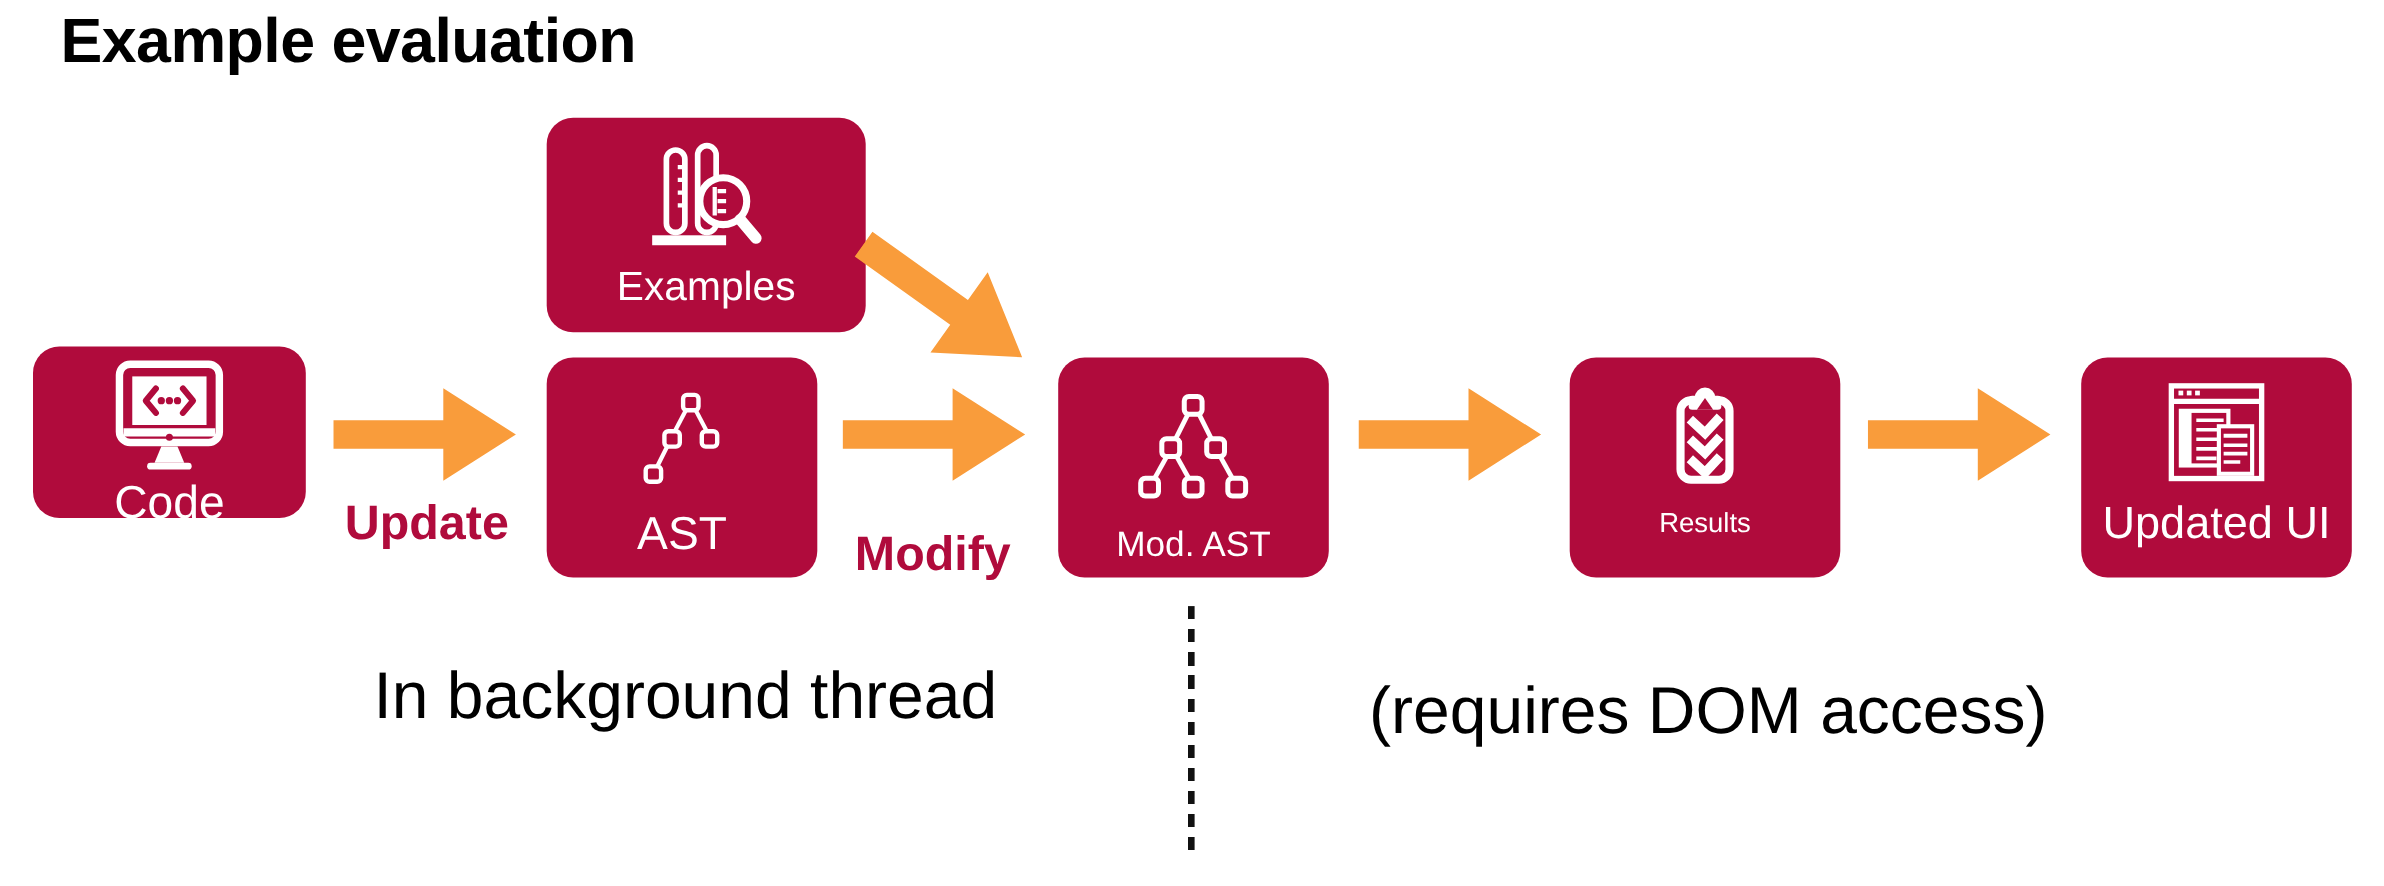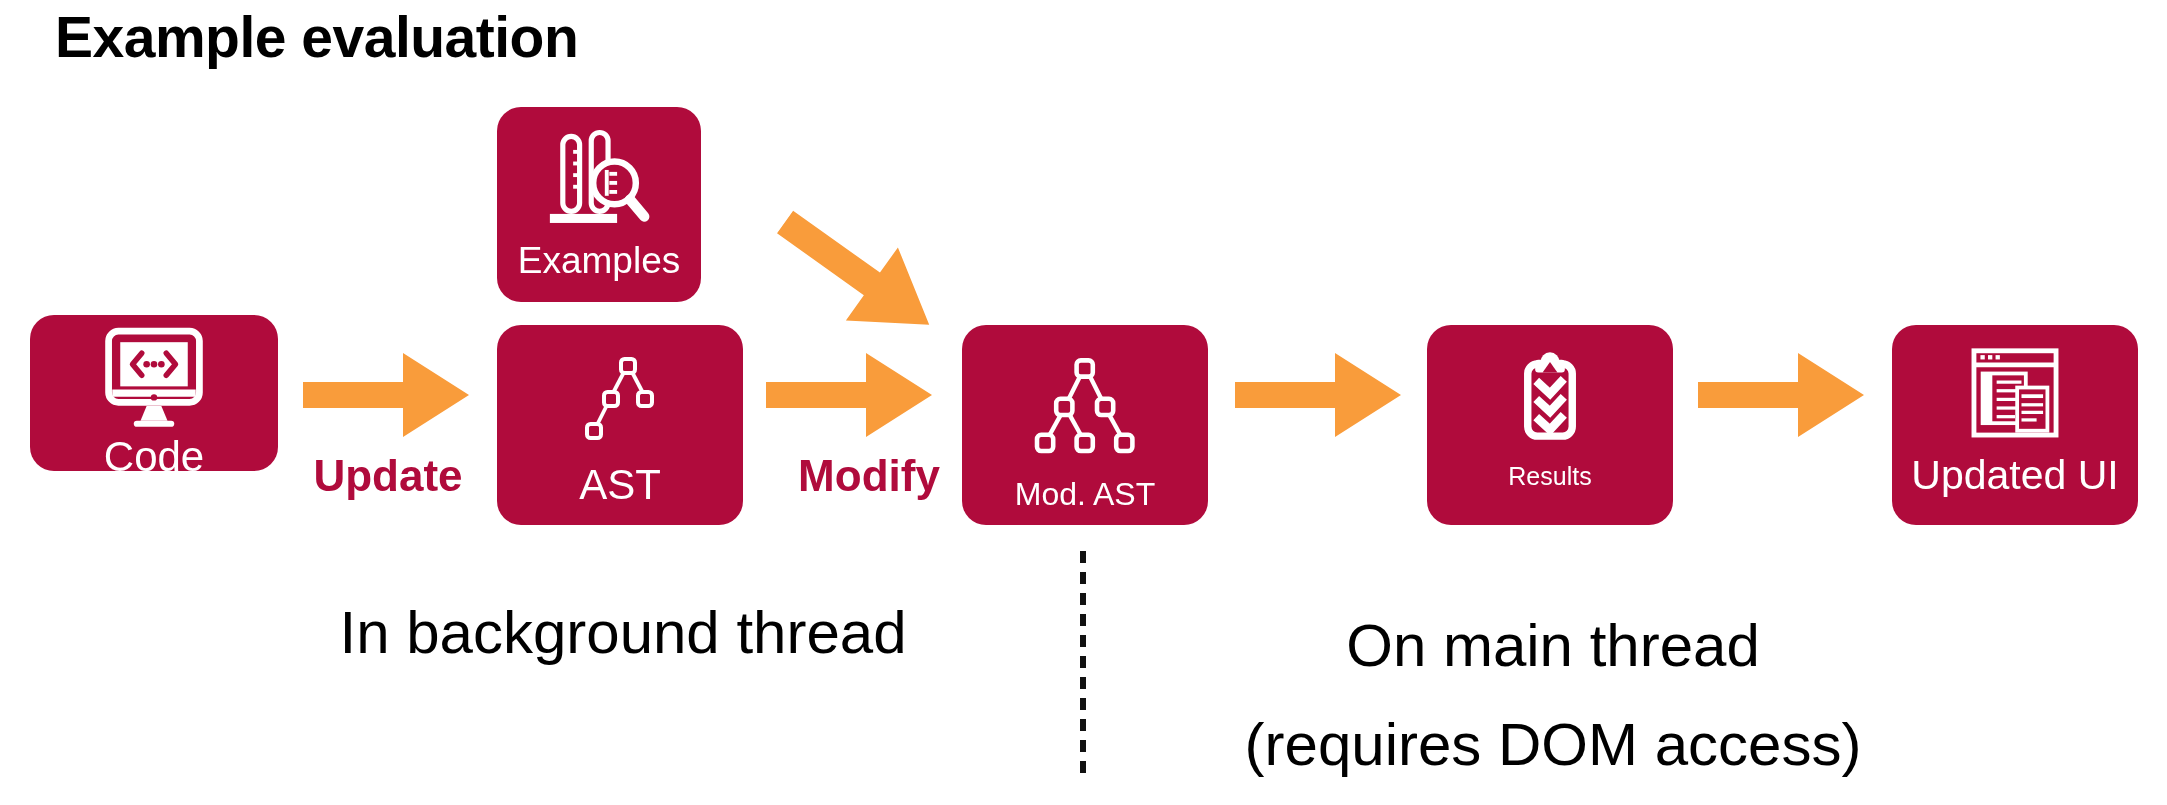--- a/index.html
+++ b/index.html
@@ -12,21 +12,21 @@
     color:#000; letter-spacing:-0.5px;
   }
   .box {
     position:absolute; background:#B00B3C; border-radius:24px;
     display:flex; flex-direction:column; align-items:center; justify-content:flex-start;
     color:#fff;
   }
   .box .iconwrap { flex:1; display:flex; align-items:center; justify-content:center; padding-top:10px; }
   .box .label { font-weight:400; color:#fff; }
   #box-code       { left:30px;   top:315px; width:248px; height:156px;text-align:center; }
-  #box-examples   { left:497px;  top:107px; width:204px; height:195px; }
+  #box-examples   { left:497px;  top:107px; width:290px; height:195px; }
   #box-ast        { left:497px;  top:325px; width:246px; height:200px; }
   #box-mod-ast    { left:962px;  top:325px; width:246px; height:200px; }
   #box-results    { left:1427px; top:325px; width:246px; height:200px; }
   #box-updated-ui { left:1892px; top:325px; width:246px; height:200px; }
   #box-code .label       { font-size:42px; margin-bottom:16px; }
   #box-ast .label        { font-size:42px; margin-bottom:16px; }
   #box-examples .label   { font-size:37px; margin-bottom:20px; }
   #box-mod-ast .label    { font-size:32px; margin-bottom:12px; }
   #box-results .label    { font-size:25px; margin-bottom:34px; }
   #box-updated-ui .label { font-size:41px; margin-bottom:26px; }
@@ -37,21 +37,21 @@
   #arrow-update  { left:1698px; }
   #arrow-diagonal {
     position:absolute; left:768px; top:226px; width:180px; height:96px;
     transform:rotate(35.5deg);
   }
   .edge-label {
     position:absolute; top:452px; transform:translateX(-50%);
     color:#B00B3C; font-weight:700; font-size:44px; line-height:1.1; white-space:nowrap;
   }
   #label-parse   { left:388px; }
-  #label-modify  { left:869px; }
+  #label-modify  { left:848px;margin-top:28px; }
   #label-execute { left:1313px; }
   #label-update  { left:1779px; }
   .divider {
     position:absolute; left:1080px; top:551px; width:6px; height:222px;
     background:repeating-linear-gradient(to bottom, #111 0px, #111 12px, transparent 12px, transparent 21px);
   }
   .thread-note {
     position:absolute; color:#000; font-size:60px; font-weight:400;
     transform:translateX(-50%); text-align:center; white-space:nowrap;
   }
@@ -197,17 +197,16 @@
   </svg>
 
   <div class="edge-label" id="label-parse">Update</div>
   <div class="edge-label" id="label-modify">Modify</div>
 
   <div class="divider"></div>
 
   <div class="thread-note" id="note-background">In background thread</div>
 
   <div class="thread-note" id="note-main">
-    <div>On main thread</div>
     <div>(requires DOM access)</div>
   </div>
 
 </div>
 
 </body></html>

